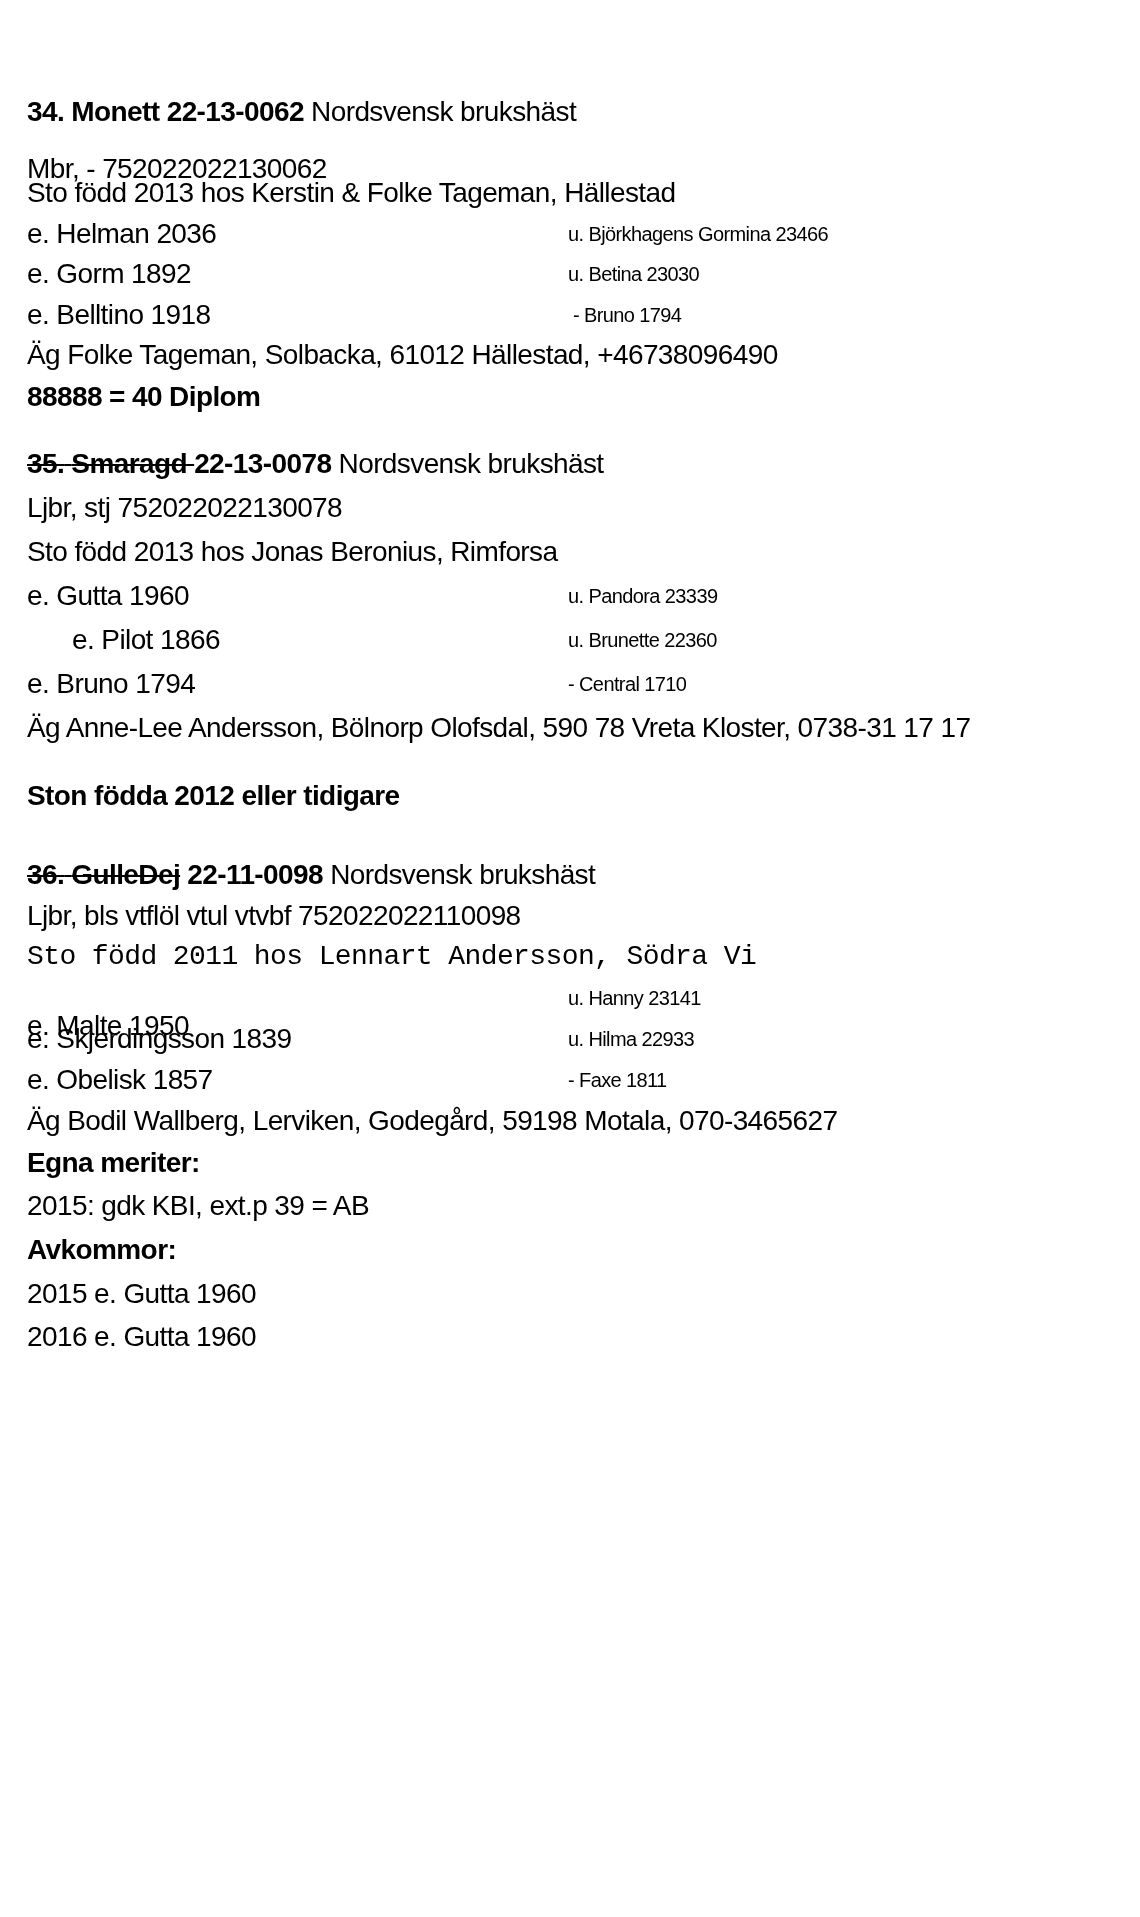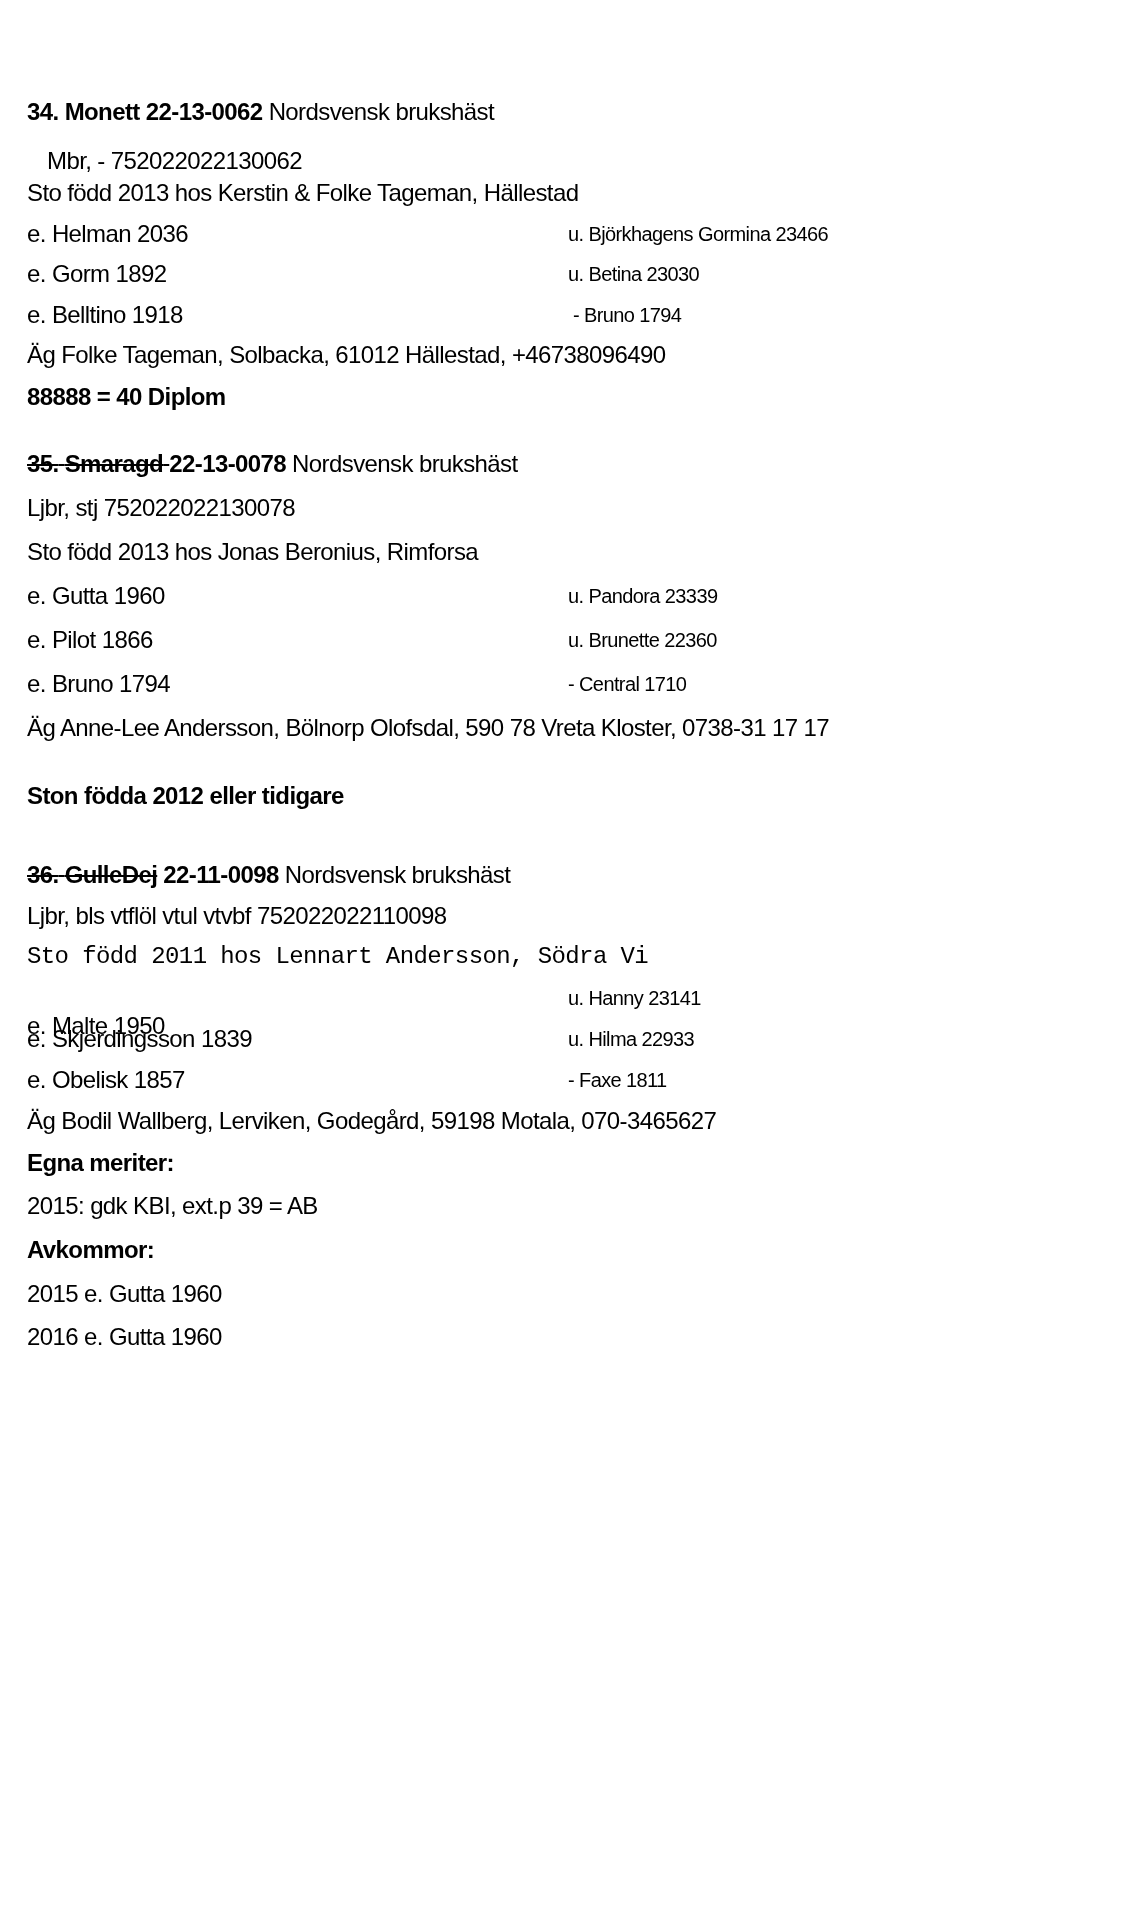--- a/index.html
+++ b/index.html
@@ -3,59 +3,59 @@
   <meta charset="utf-8">
   <style>
     html, body { margin: 0; padding: 0; background: #ffffff; }
     body {
       width: 1140px; height: 1917px; position: relative; overflow: hidden;
       font-family: "Liberation Sans", "DejaVu Sans", sans-serif;
       color: #000000;
     }
     .line {
       position: absolute; left: 27px;
-      font-size: 24px; line-height: 34px; white-space: nowrap;
+      font-size: 28px; line-height: 34px; white-space: nowrap;
       letter-spacing: -0.6px;
     }
     .col2 { position: absolute; white-space: nowrap; font-size: 20px; line-height: 34px; letter-spacing: -0.6px; }
     .b { font-weight: bold; }
     .strike { text-decoration: line-through; text-decoration-thickness: 2px; }
   </style>
 </head>
 <body>
 
 <div>
   <div class="line" style="top:95px;">
     <span class="b">34.</span>
     <span class="b">Monett</span>
     <span class="b">22-13-0062</span>
     <span>Nordsvensk brukshäst</span>
   </div>
-  <div class="line" style="top:144px;margin-left:20px;">Mbr, - 752022022130062</div>
+  <div class="line" style="top:152px;">Mbr, - 752022022130062</div>
   <div class="line" style="top:176px;">Sto född 2013 hos Kerstin &amp; Folke Tageman, Hällestad</div>
   <div class="line" style="top:217px;">e. Helman 2036</div>
   <div class="col2" style="top:217px; left:568px;">u. Björkhagens Gormina 23466</div>
   <div class="line" style="top:257px;">e. Gorm 1892</div>
   <div class="col2" style="top:257px; left:568px;">u. Betina 23030</div>
   <div class="line" style="top:298px;">e. Belltino 1918</div>
   <div class="col2" style="top:298px; left:568px; white-space:pre;"> - Bruno 1794</div>
   <div class="line" style="top:338px;">Äg Folke Tageman, Solbacka, 61012 Hällestad, +46738096490</div>
   <div class="line b" style="top:380px;">88888 = 40 Diplom</div>
 </div>
 
 <div>
   <div class="line" style="top:447px;">
     <span class="b strike">35.</span><span class="b strike"> <span>Smaragd</span> </span><span class="b">22-13-0078</span>
     <span>Nordsvensk brukshäst</span>
   </div>
   <div class="line" style="top:491px;">Ljbr, stj 752022022130078</div>
   <div class="line" style="top:535px;">Sto född 2013 hos Jonas Beronius, Rimforsa</div>
   <div class="line" style="top:579px;">e. Gutta 1960</div>
   <div class="col2" style="top:579px; left:568px;">u. Pandora 23339</div>
-  <div class="line" style="top:623px;">e. Pilot 1866</div>
+  <div class="line" style="top:623px;margin-left:45px;">e. Pilot 1866</div>
   <div class="col2" style="top:623px; left:568px;">u. Brunette 22360</div>
   <div class="line" style="top:667px;">e. Bruno 1794</div>
   <div class="col2" style="top:667px; left:568px;">- Central 1710</div>
   <div class="line" style="top:711px;">Äg Anne-Lee Andersson, Bölnorp Olofsdal, 590 78 Vreta Kloster, 0738-31 17 17</div>
 </div>
 
 <div class="line b" style="top:779px;">Ston födda 2012 eller tidigare</div>
 
 <div>
   <div class="line" style="top:858px;">

